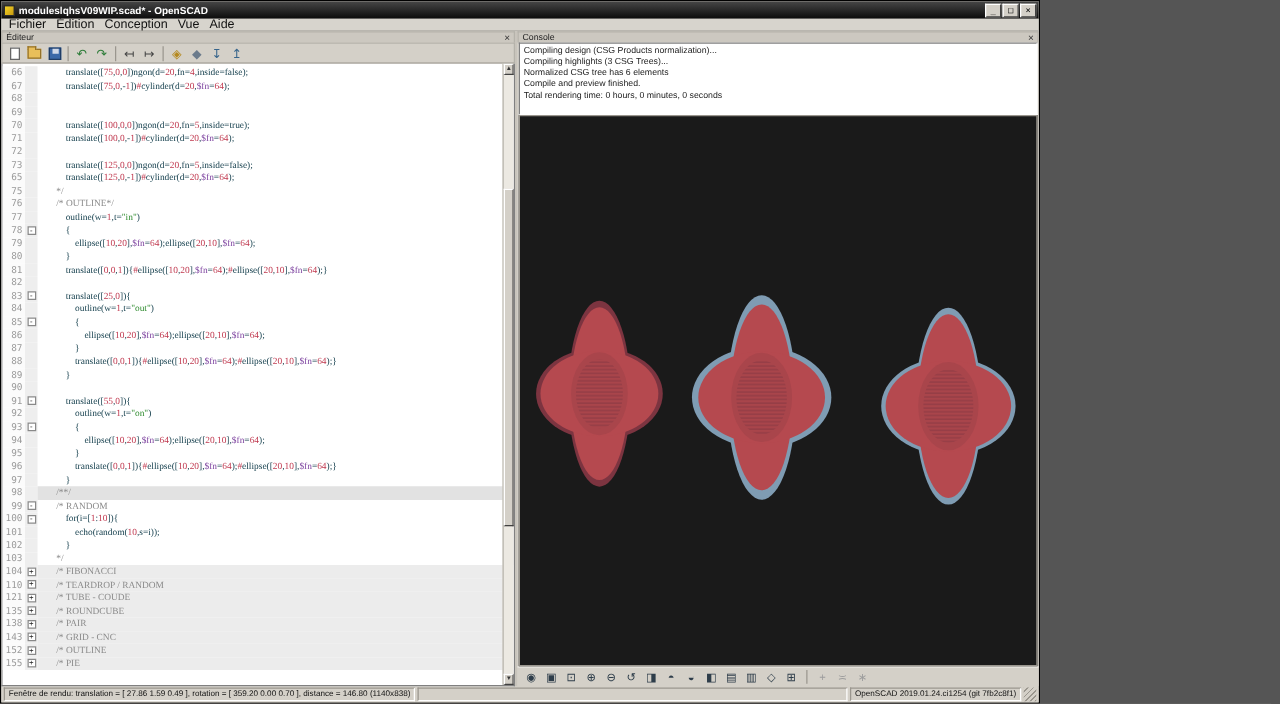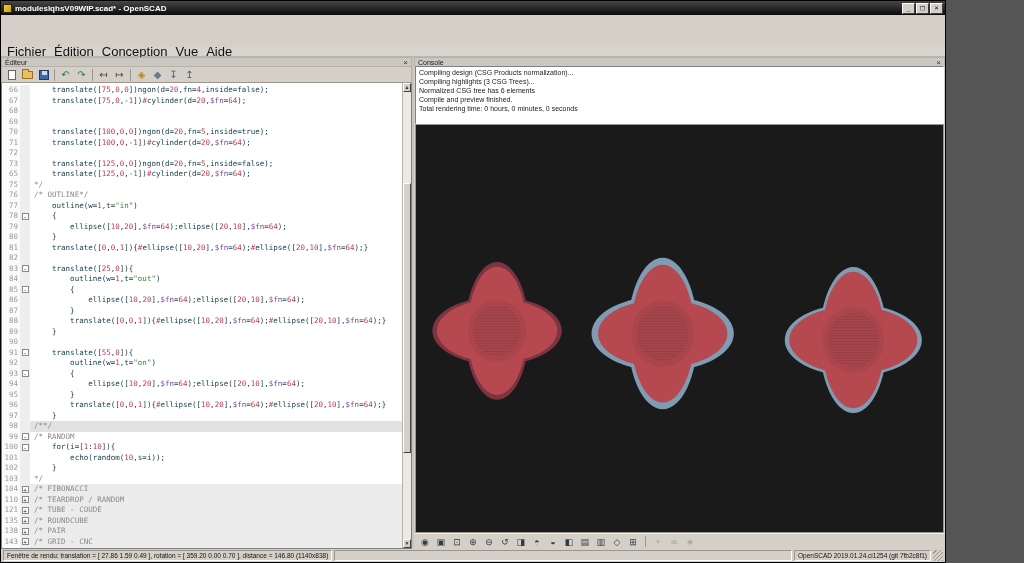--- a/index.html
+++ b/index.html
@@ -1,31 +1,31 @@
 <!DOCTYPE html>
 <html><head>
 <meta charset="utf-8">
 <style>
   *{margin:0;padding:0;box-sizing:border-box;}
   html,body{background:#555;}
-  .window{width:946px;height:563px;display:flex;flex-direction:column;background:#d4d0c8;
+  .window{width:832px;height:563px;display:flex;flex-direction:column;background:#d4d0c8;
     font-family:"Liberation Sans",sans-serif;overflow:hidden;border:1px solid #000;}
 
   
   .titlebar{height:14px;flex:none;background:linear-gradient(180deg,#474747,#0b0b0b);
     display:flex;align-items:center;gap:3px;padding:0 2px;color:#fff;font-size:8px;}
   .appicon{width:9px;height:9px;flex:none;background:linear-gradient(135deg,#f5d327,#c79a10);border:1px solid #2b2b2b;}
   .wtitle{font-weight:bold;flex:1;white-space:nowrap;overflow:hidden;}
   .wbtns{display:flex;gap:1px;flex:none;}
   .wbtn{width:13px;height:11px;background:#d4d0c8;border:1px solid;border-color:#fff #404040 #404040 #fff;
     font-size:7px;line-height:9px;text-align:center;color:#000;font-family:"DejaVu Sans Mono",monospace;}
 
   
   .menubar{height:10px;flex:none;display:flex;align-items:center;background:#d7d4cd;
-    border-bottom:1px solid #b9b6af;font-size:13px;padding-left:2px;color:#111;margin-top:32px;}
+    border-bottom:1px solid #b9b6af;font-size:10px;padding-left:2px;color:#111;}
   .menu-item{padding:0 4px;}
 
   
   .main{flex:1;display:flex;min-height:0;}
   .editor-panel{width:411px;flex:none;display:flex;flex-direction:column;min-height:0;}
   .splitter{width:2px;flex:none;background:#c8c4bc;}
   .right-panel{flex:1;display:flex;flex-direction:column;min-width:0;min-height:0;background:#d4d0c8;}
 
   .dockhead{height:9px;flex:none;background:#ccc8c0;display:flex;align-items:center;justify-content:space-between;
     font-size:7px;padding:0 3px;color:#222;border:1px solid #b5b2aa;border-bottom:none;}
@@ -42,21 +42,21 @@
   .i-save{width:10px;height:10px;background:#3a68a8;border:1px solid #1f3c66;display:inline-block;position:relative;}
   .i-save::before{content:"";position:absolute;top:0;left:2px;width:5px;height:4px;background:#cfd8e8;}
 
   
   .codearea{flex:1;position:relative;background:#ffffff;overflow:hidden;border:1px solid #808080;border-top:none;}
   .codelines{padding-top:2px;}
   .crow{display:flex;height:10.5px;line-height:10.5px;font-family:"DejaVu Sans Mono",monospace;font-size:7.5px;}
   .ln{width:18px;flex:none;text-align:right;padding-right:2px;color:#9a9a9a;background:#fbfbfb;}
   .fold{width:10px;flex:none;background:#eee;display:flex;align-items:center;justify-content:center;}
   .fbox{width:7px;height:7px;border:1px solid #898989;background:#fff;font-size:6px;line-height:5px;text-align:center;color:#222;}
-  .codetext{flex:1;white-space:pre;color:#16404e;padding-left:4px;overflow:hidden;}
+  .codetext{flex:1;white-space:pre;color:#16404e;padding-left:15px;overflow:hidden;font-family:Liberation Serif, serif;}
   .crow.caret .codetext{background:#e2e2e2;}
   .crow.collapsed .codetext{background:#ececec;}
   .num{color:#c03a50;} .str{color:#2e8b2e;} .com{color:#8a8a8a;}
   .mod{color:#c03a50;} .dollar{color:#7a3e9d;}
 
   .vscroll{position:absolute;top:0;right:0;bottom:0;width:9px;background:#ece9e2;border-left:1px solid #b5b2aa;}
   .sarrow{position:absolute;left:0;right:0;height:9px;background:#d4d0c8;border:1px solid;border-color:#fff #404040 #404040 #fff;
     font-size:5px;line-height:7px;text-align:center;color:#333;}
   .sarrow.up{top:0;} .sarrow.down{bottom:0;}
   .sthumb{position:absolute;left:0;right:0;top:100px;height:270px;background:#d4d0c8;border:1px solid;border-color:#fff #404040 #404040 #fff;}

